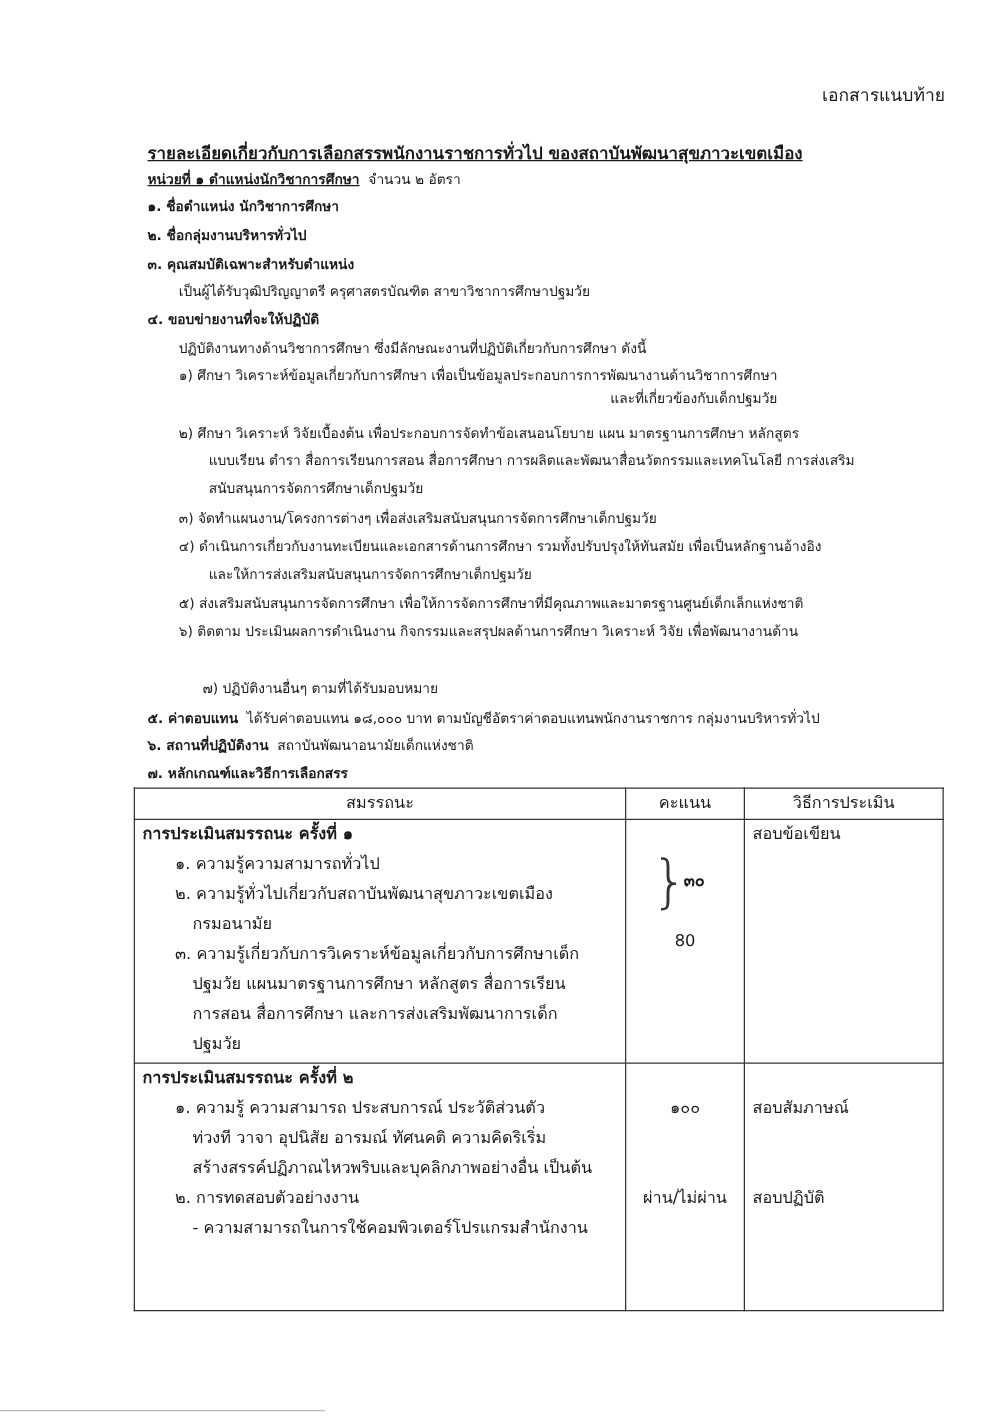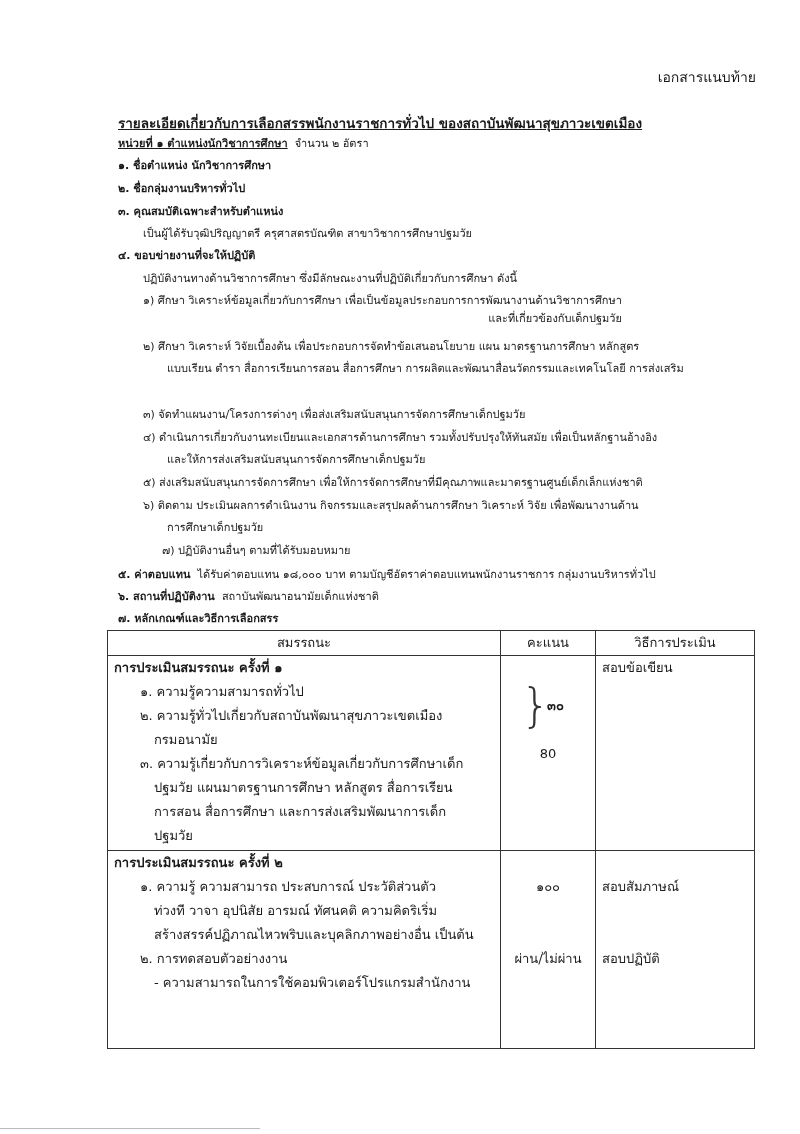--- a/index.html
+++ b/index.html
@@ -49,30 +49,30 @@
   <div class="abs b" style="left:118px; top:247px;">๔. ขอบข่ายงานที่จะให้ปฏิบัติ</div>
   <div class="abs" style="left:143px; top:270px;">ปฏิบัติงานทางด้านวิชาการศึกษา ซึ่งมีลักษณะงานที่ปฏิบัติเกี่ยวกับการศึกษา  ดังนี้</div>
 
   <div class="abs" style="left:143px; top:292px;text-align:right;">
     <div>๑)  ศึกษา วิเคราะห์ข้อมูลเกี่ยวกับการศึกษา เพื่อเป็นข้อมูลประกอบการการพัฒนางานด้านวิชาการศึกษา</div>
     <div style="padding-left:24px">และที่เกี่ยวข้องกับเด็กปฐมวัย</div>
   </div>
   <div class="abs" style="left:143px; top:338px;">
     <div>๒)  ศึกษา วิเคราะห์ วิจัยเบื้องต้น เพื่อประกอบการจัดทำข้อเสนอนโยบาย แผน มาตรฐานการศึกษา หลักสูตร</div>
     <div style="padding-left:24px; margin-top:4px">แบบเรียน ตำรา สื่อการเรียนการสอน สื่อการศึกษา การผลิตและพัฒนาสื่อนวัตกรรมและเทคโนโลยี การส่งเสริม</div>
+    <div style="padding-left:24px; margin-top:4px">สนับสนุนการจัดการศึกษาเด็กปฐมวัย</div>
   </div>
   <div class="abs" style="left:143px; top:406px;">๓)  จัดทำแผนงาน/โครงการต่างๆ เพื่อส่งเสริมสนับสนุนการจัดการศึกษาเด็กปฐมวัย</div>
   <div class="abs" style="left:143px; top:429px;">
     <div>๔)  ดำเนินการเกี่ยวกับงานทะเบียนและเอกสารด้านการศึกษา รวมทั้งปรับปรุงให้ทันสมัย เพื่อเป็นหลักฐานอ้างอิง</div>
     <div style="padding-left:24px; margin-top:4px">และให้การส่งเสริมสนับสนุนการจัดการศึกษาเด็กปฐมวัย</div>
   </div>
   <div class="abs" style="left:143px; top:474px;">๕)  ส่งเสริมสนับสนุนการจัดการศึกษา เพื่อให้การจัดการศึกษาที่มีคุณภาพและมาตรฐานศูนย์เด็กเล็กแห่งชาติ</div>
   <div class="abs" style="left:143px; top:497px;">
     <div>๖)  ติดตาม ประเมินผลการดำเนินงาน กิจกรรมและสรุปผลด้านการศึกษา วิเคราะห์ วิจัย เพื่อพัฒนางานด้าน</div>
-    <div style="padding-left:24px; margin-top:4px">การศึกษาเด็กปฐมวัย</div>
   </div>
   <div class="abs" style="left:143px; top:542px;margin-left:19px;">๗)  ปฏิบัติงานอื่นๆ ตามที่ได้รับมอบหมาย</div>
 
   <div class="abs" style="left:118px; top:566px;">
     <span class="b">๕. ค่าตอบแทน</span>&nbsp;
     <span>ได้รับค่าตอบแทน ๑๘,๐๐๐ บาท  ตามบัญชีอัตราค่าตอบแทนพนักงานราชการ  กลุ่มงานบริหารทั่วไป</span>
   </div>
   <div class="abs" style="left:118px; top:588px;">
     <span class="b">๖. สถานที่ปฏิบัติงาน</span>&nbsp;
     <span>สถาบันพัฒนาอนามัยเด็กแห่งชาติ</span>

